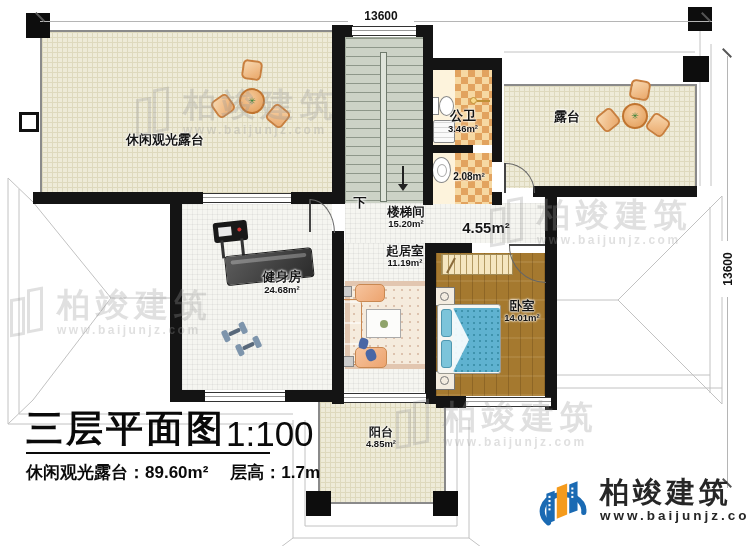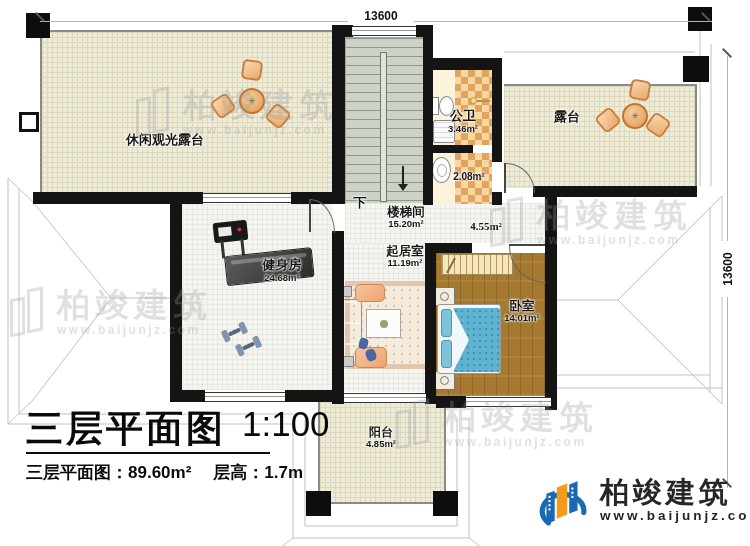--- a/index.html
+++ b/index.html
@@ -52,21 +52,21 @@
   .dimtxt{position:absolute;font-size:12px;font-weight:bold;color:#111;background:#fff;text-align:center;z-index:4;}
   
   .wm{position:absolute;display:flex;gap:9px;align-items:center;color:#9a9a9a;opacity:.30;z-index:6;}
   .wm-name{font-size:33px;font-weight:900;letter-spacing:6px;line-height:1;}
   .wm-url{font-size:12px;font-weight:700;letter-spacing:2.5px;margin-top:2px;}
   .wm-icon{width:38px;height:52px;position:relative;flex:0 0 auto;}
   .wm-icon span{position:absolute;border:3px solid #9a9a9a;box-sizing:border-box;}
   .wm-icon .b1{left:0;top:12px;width:15px;height:38px;transform:skewY(-10deg);}
   .wm-icon .b2{left:17px;top:2px;width:16px;height:44px;transform:skewY(-10deg);}
   
-  .title-row{position:absolute;left:26px;top:404px;display:flex;align-items:flex-start;gap:16px;color:#0a0a0a;z-index:7;}
+  .title-row{position:absolute;left:26px;top:404px;display:flex;align-items:flex-end;color:#0a0a0a;z-index:7;}
   .title-main{font-size:37px;font-weight:600;letter-spacing:3px;}
   .title-scale{font-size:35px;font-weight:500;}
   .title-underline{position:absolute;left:26px;top:452px;width:244px;height:2px;background:#0a0a0a;z-index:7;}
   .subtitle{position:absolute;left:26px;top:461px;font-size:17px;font-weight:700;color:#0a0a0a;z-index:7;white-space:nowrap;}
   .subtitle .gap{display:inline-block;width:22px;}
   
   .logo{position:absolute;left:536px;top:473px;display:flex;gap:10px;align-items:center;z-index:7;}
   .logo-name{font-size:29px;font-weight:900;letter-spacing:4px;color:#262626;line-height:1.05;}
   .logo-url{font-size:13.5px;font-weight:800;letter-spacing:3px;color:#262626;}
   
@@ -243,30 +243,30 @@
   <div class="dimtxt" style="left:700px;top:262px;width:56px;transform:rotate(-90deg);">13600</div>
 
   <div class="lbl" style="left:115px;top:133px;width:100px;">
     <span class="nm">休闲观光露台</span>
   </div>
   <div class="lbl" style="left:350px;top:196px;width:20px;font-size:13px;">下</div>
   <div class="lbl" style="left:377px;top:205px;width:58px;">
     <span class="nm" style="font-size:12.5px;">楼梯间</span>
     <span class="area">15.20m²</span>
   </div>
-  <div class="lbl" style="left:460px;top:220px;width:52px;font-size:11px;font-family:Liberation Serif, serif;">4.55m²</div>
+  <div class="lbl" style="left:460px;top:220px;width:52px;font-size:15px;">4.55m²</div>
   <div class="lbl" style="left:435px;top:109px;width:56px;">
     <span class="nm">公卫</span>
     <span class="area">3.46m²</span>
   </div>
   <div class="lbl" style="left:444px;top:171px;width:50px;font-size:10px;">2.08m²</div>
   <div class="lbl" style="left:546px;top:110px;width:42px;">
     <span class="nm">露台</span>
   </div>
-  <div class="lbl" style="left:250px;top:258px;width:64px;">
+  <div class="lbl" style="left:250px;top:270px;width:64px;">
     <span class="nm">健身房</span>
     <span class="area">24.68m²</span>
   </div>
   <div class="lbl" style="left:376px;top:244px;width:58px;">
     <span class="nm" style="font-size:12.5px;">起居室</span>
     <span class="area">11.19m²</span>
   </div>
   <div class="lbl" style="left:492px;top:299px;width:60px;">
     <span class="nm" style="font-size:12.5px;">卧室</span>
     <span class="area">14.01m²</span>
@@ -316,21 +316,21 @@
          <div class="wm-url">www.baijunjz.com</div>
       </div>
   </div>
 
   <div class="title-row">
     <span class="title-main">三层平面图</span>
     <span class="title-scale">1:100</span>
   </div>
   <div class="title-underline"></div>
   <div class="subtitle">
-    <span>三层平面图：</span><span>89.60m²</span><span class="gap"></span><span>层高：</span><span>1.7m</span>
+    <span>休闲观光露台：</span><span>89.60m²</span><span class="gap"></span><span>层高：</span><span>1.7m</span>
   </div>
 
   <div class="logo">
     <svg width="54" height="54" viewBox="0 0 52 52">
       <path d="M12 48 a20 16 0 1 1 34 -10" stroke="#1a6ab3" stroke-width="5" fill="none" stroke-linecap="round"></path>
       <polygon points="20,14 30,10 30,40 20,44" fill="#f59b1c"></polygon>
       <polygon points="32,11 40,8 40,36 32,39" fill="#1a6ab3"></polygon>
       <polygon points="10,20 18,17 18,46 10,49" fill="#1a6ab3"></polygon>
       <g fill="#fff">
         <rect x="12" y="22" width="2" height="2"></rect>

